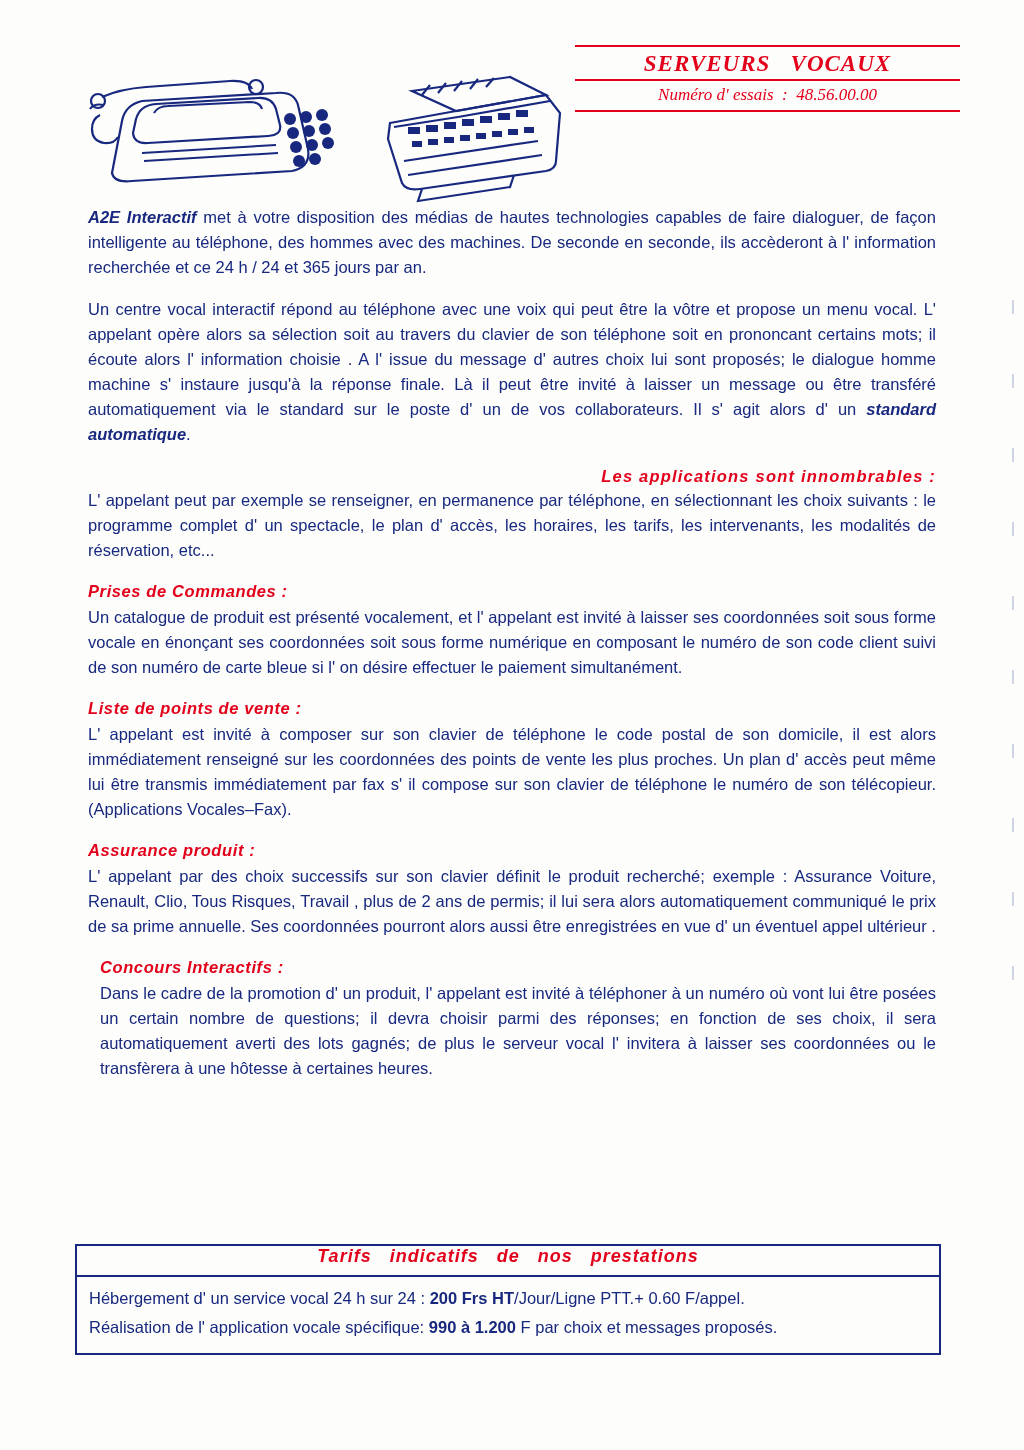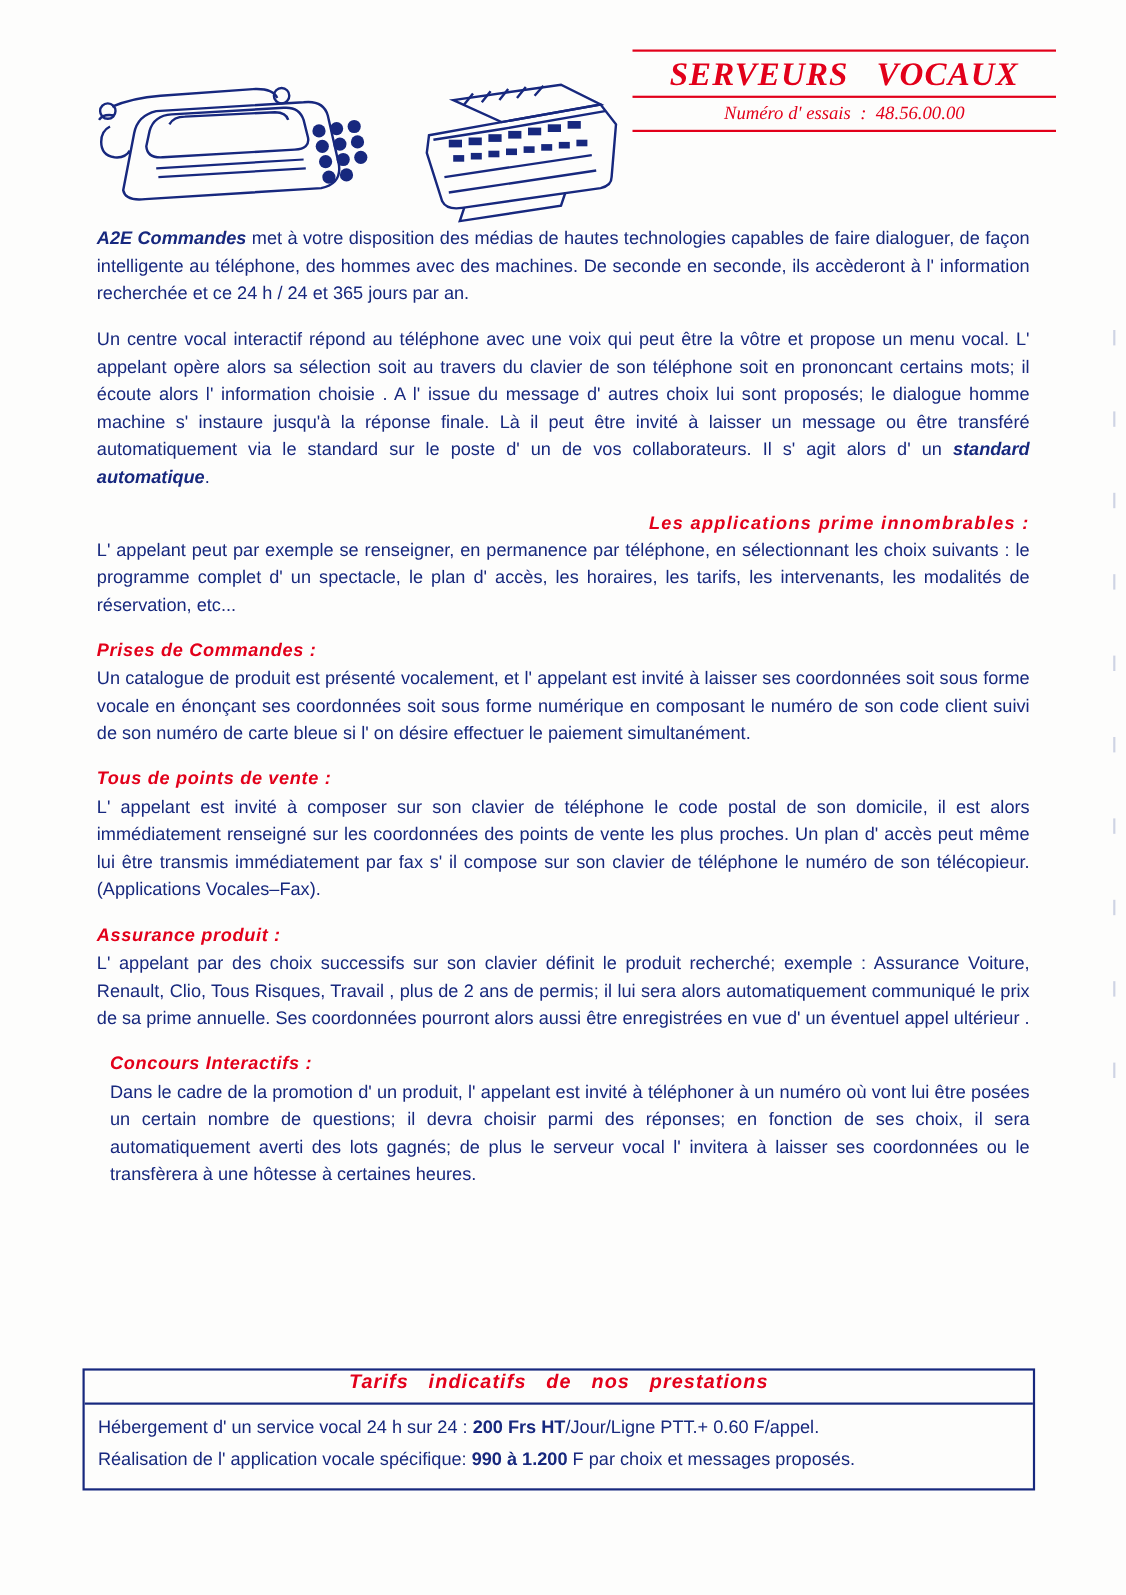--- a/index.html
+++ b/index.html
@@ -55,21 +55,21 @@
   }
   .title-rule {
     border-top: 2px solid #e2001a;
     height: 0;
     margin: 0;
   }
   .title-main {
     font-family: "Liberation Serif", serif;
     font-style: italic;
     font-weight: bold;
-    font-size: 30px;
+    font-size: 23px;
     letter-spacing: 1px;
     padding: 4px 0 2px 0;
     white-space: pre;
   }
   .title-sub {
     font-family: "Liberation Serif", serif;
     font-style: italic;
     font-weight: normal;
     font-size: 17px;
     padding: 4px 0 5px 0;
@@ -232,43 +232,43 @@
       <div class="title-rule"></div>
       <div class="title-sub">Numéro d' essais  :  48.56.00.00</div>
       <div class="title-rule"></div>
     </div>
   </div>
 
   <div class="content">
 
     <div class="para-block">
       <p>
-        <span class="bold-i">A2E Commandes</span><span> met à votre disposition des médias de hautes technologies capables de  faire dialoguer, de façon intelligente au téléphone, des hommes avec des machines. De seconde en seconde, ils accèderont  à l' information recherchée et ce 24 h / 24 et 365 jours par an.</span>
+        <span class="bold-i">A2E Interactif</span><span> met à votre disposition des médias de hautes technologies capables de  faire dialoguer, de façon intelligente au téléphone, des hommes avec des machines. De seconde en seconde, ils accèderont  à l' information recherchée et ce 24 h / 24 et 365 jours par an.</span>
       </p>
     </div>
 
     <div class="para-block">
       <p>
         <span>Un centre vocal interactif répond au téléphone avec une voix qui peut être la vôtre et propose un menu vocal. L' appelant opère alors sa sélection soit au travers du clavier de son téléphone soit  en prononcant certains mots; il écoute alors l' information choisie . A l' issue du message d' autres choix lui sont proposés; le dialogue homme machine s' instaure jusqu'à la réponse finale.  Là il peut être invité à laisser un message  ou être transféré automatiquement via le standard sur le poste d' un de vos collaborateurs. Il s' agit alors d' un </span><span class="bold-i">standard automatique</span><span>.</span>
       </p>
     </div>
 
-    <div class="red-head right">Les   applications   prime   innombrables  :</div>
+    <div class="red-head right">Les   applications   sont   innombrables  :</div>
 
     <div class="section">
       <p>L' appelant peut par exemple se renseigner, en permanence par téléphone, en sélectionnant les choix suivants : le programme complet d' un spectacle, le plan d' accès, les horaires, les tarifs, les intervenants, les modalités de réservation, etc...</p>
     </div>
 
     <div class="section">
       <div class="red-head">Prises  de  Commandes  :</div>
       <p>Un catalogue de produit est présenté vocalement, et l' appelant est invité à laisser ses coordonnées  soit sous forme vocale en énonçant ses coordonnées soit  sous forme numérique en composant le numéro de son code client suivi de son numéro de carte bleue si l' on désire effectuer  le  paiement  simultanément.</p>
     </div>
 
     <div class="section">
-      <div class="red-head">Tous de points de vente :</div>
+      <div class="red-head">Liste de points de vente :</div>
       <p>L' appelant est invité à composer sur son clavier de téléphone le  code postal de son domicile, il est alors immédiatement renseigné sur les coordonnées des points de vente les plus proches. Un plan d' accès peut même lui être transmis immédiatement par fax s' il compose sur son clavier de téléphone le numéro de son télécopieur. (Applications Vocales–Fax).</p>
     </div>
 
     <div class="section">
       <div class="red-head">Assurance  produit  :</div>
       <p>L' appelant par des choix successifs  sur son clavier définit le produit recherché; exemple : Assurance Voiture, Renault, Clio, Tous Risques, Travail , plus de 2 ans de permis; il lui sera alors automatiquement communiqué le prix de sa prime annuelle. Ses coordonnées pourront alors aussi être enregistrées en vue d' un éventuel appel ultérieur .</p>
     </div>
 
     <div class="section tight">
       <div class="red-head">Concours  Interactifs  :</div>

